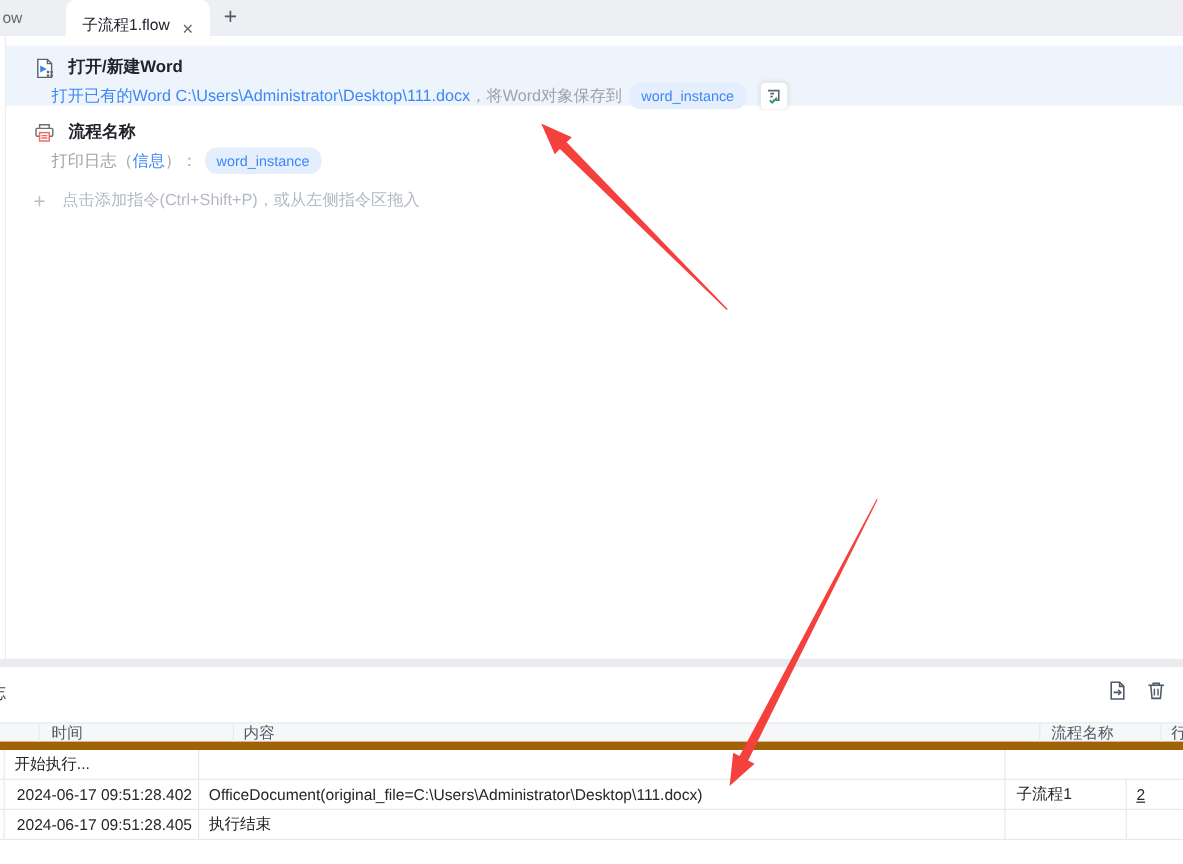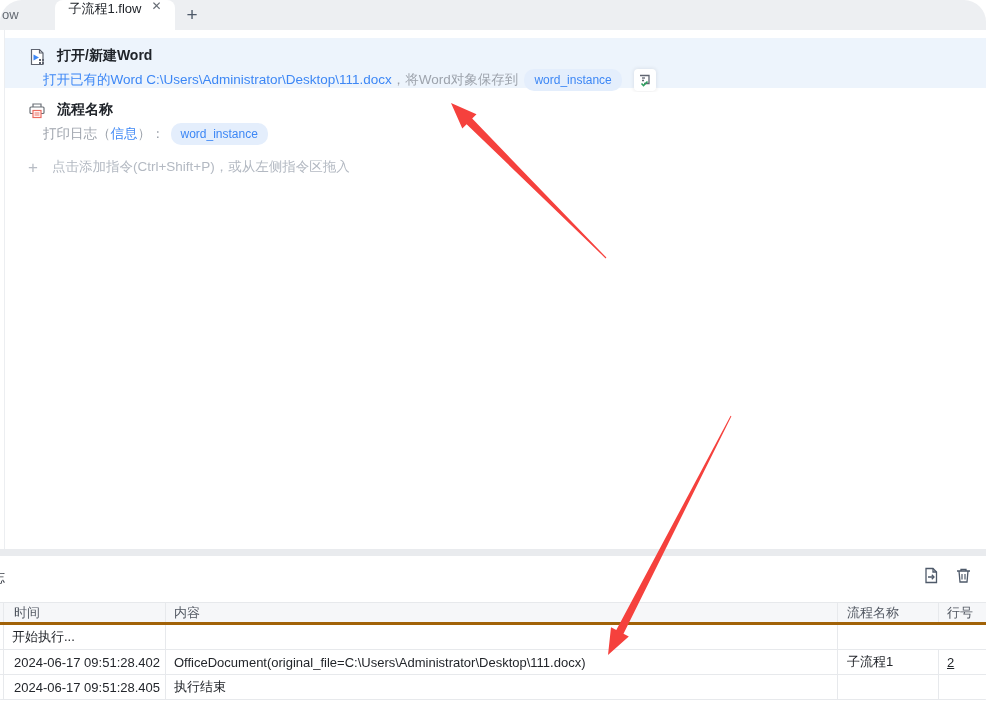--- a/index.html
+++ b/index.html
@@ -1,22 +1,22 @@
 <!DOCTYPE html>
 <html><head>
 <meta charset="utf-8">
 <style>
   html,body{margin:0;padding:0;background:#fff;}
   body{font-family:"Liberation Sans","DejaVu Sans",sans-serif;-webkit-font-smoothing:antialiased;}
-  #app{position:relative;width:986px;height:720px;overflow:hidden;background:#fff;border-radius:22px;}
+  #app{position:relative;width:986px;height:720px;overflow:hidden;background:#fff;}
 
   
   .tabbar{position:absolute;left:0;top:0;width:986px;height:30px;background:#edeff2;}
   .tab-partial{position:absolute;left:0;top:0;height:30px;line-height:30px;color:#646a73;font-size:13px;padding-left:2px;}
-  .tab-active{position:absolute;left:55px;top:0;height:30px;width:120px;background:#ffffff;border-radius:8px 8px 0 0;display:flex;align-items:flex-start;justify-content:center;gap:10px;}
+  .tab-active{position:absolute;left:55px;top:0;height:30px;width:120px;background:#ffffff;border-radius:8px 8px 0 0;display:flex;align-items:flex-end;justify-content:center;gap:10px;}
   .tab-active .tab-label{font-size:13px;color:#20242a;}
   .tab-close{color:#646a73;font-size:12px;line-height:1;cursor:pointer;}
   .tab-add{position:absolute;left:178px;top:0;height:30px;width:28px;display:flex;align-items:center;justify-content:center;color:#4e5969;font-size:19px;font-weight:300;cursor:pointer;}
 
   
   .flow{position:absolute;left:0;top:30px;width:986px;height:519px;background:#fff;}
   .flow-gutter{position:absolute;left:4px;top:0;width:1px;height:519px;background:#eceef1;}
   .step{position:absolute;left:5px;right:0;padding:8px 0 8px 23px;}
   .step1{top:8px;height:34px;background:#edf4fc;}
   .step2{top:62px;height:32px;background:#fff;}
@@ -34,21 +34,21 @@
   
   .divider{position:absolute;left:0;top:549px;width:986px;height:7px;background:#e9ebee;}
   .panel{position:absolute;left:0;top:556px;width:986px;height:164px;background:#fff;overflow:hidden;}
   .clipped-label{position:absolute;left:-9px;top:13px;font-size:14px;color:#41464f;}
   .panel-tools{position:absolute;right:14px;top:10px;display:flex;gap:14px;align-items:center;}
   .tool-btn{width:18px;height:18px;cursor:pointer;display:flex;align-items:center;justify-content:center;}
 
   
   .logtable{position:absolute;left:0;top:46px;width:986px;}
   .tr{display:grid;grid-template-columns:4px 162px 672px 101px 47px;width:986px;box-sizing:border-box;}
-  .th-row{background:#f6f7f9;border-top:1px solid #e7e9ec;border-bottom:3px solid #a16207;height:23px;}
+  .th-row{background:#f6f7f9;border-top:1px solid #e7e9ec;border-bottom:7px solid #a16207;height:23px;padding-left:29px;}
   .td-row{border-bottom:1px solid #e7e9ec;height:25px;background:#fff;}
   .cell{box-sizing:border-box;border-right:1px solid #e7e9ec;overflow:hidden;white-space:nowrap;display:flex;align-items:center;}
   .cell:last-child{border-right:none;}
   .cell.gutter{border-right:1px solid #e7e9ec;}
   .th-row .cell{color:#515761;font-size:13px;}
   .td-row .cell{color:#23262b;font-size:13px;}
   .pad-time{padding-left:10px;}
   .pad-content{padding-left:8px;}
   .pad-flow{padding-left:9px;}
   .pad-line{padding-left:8px;}

